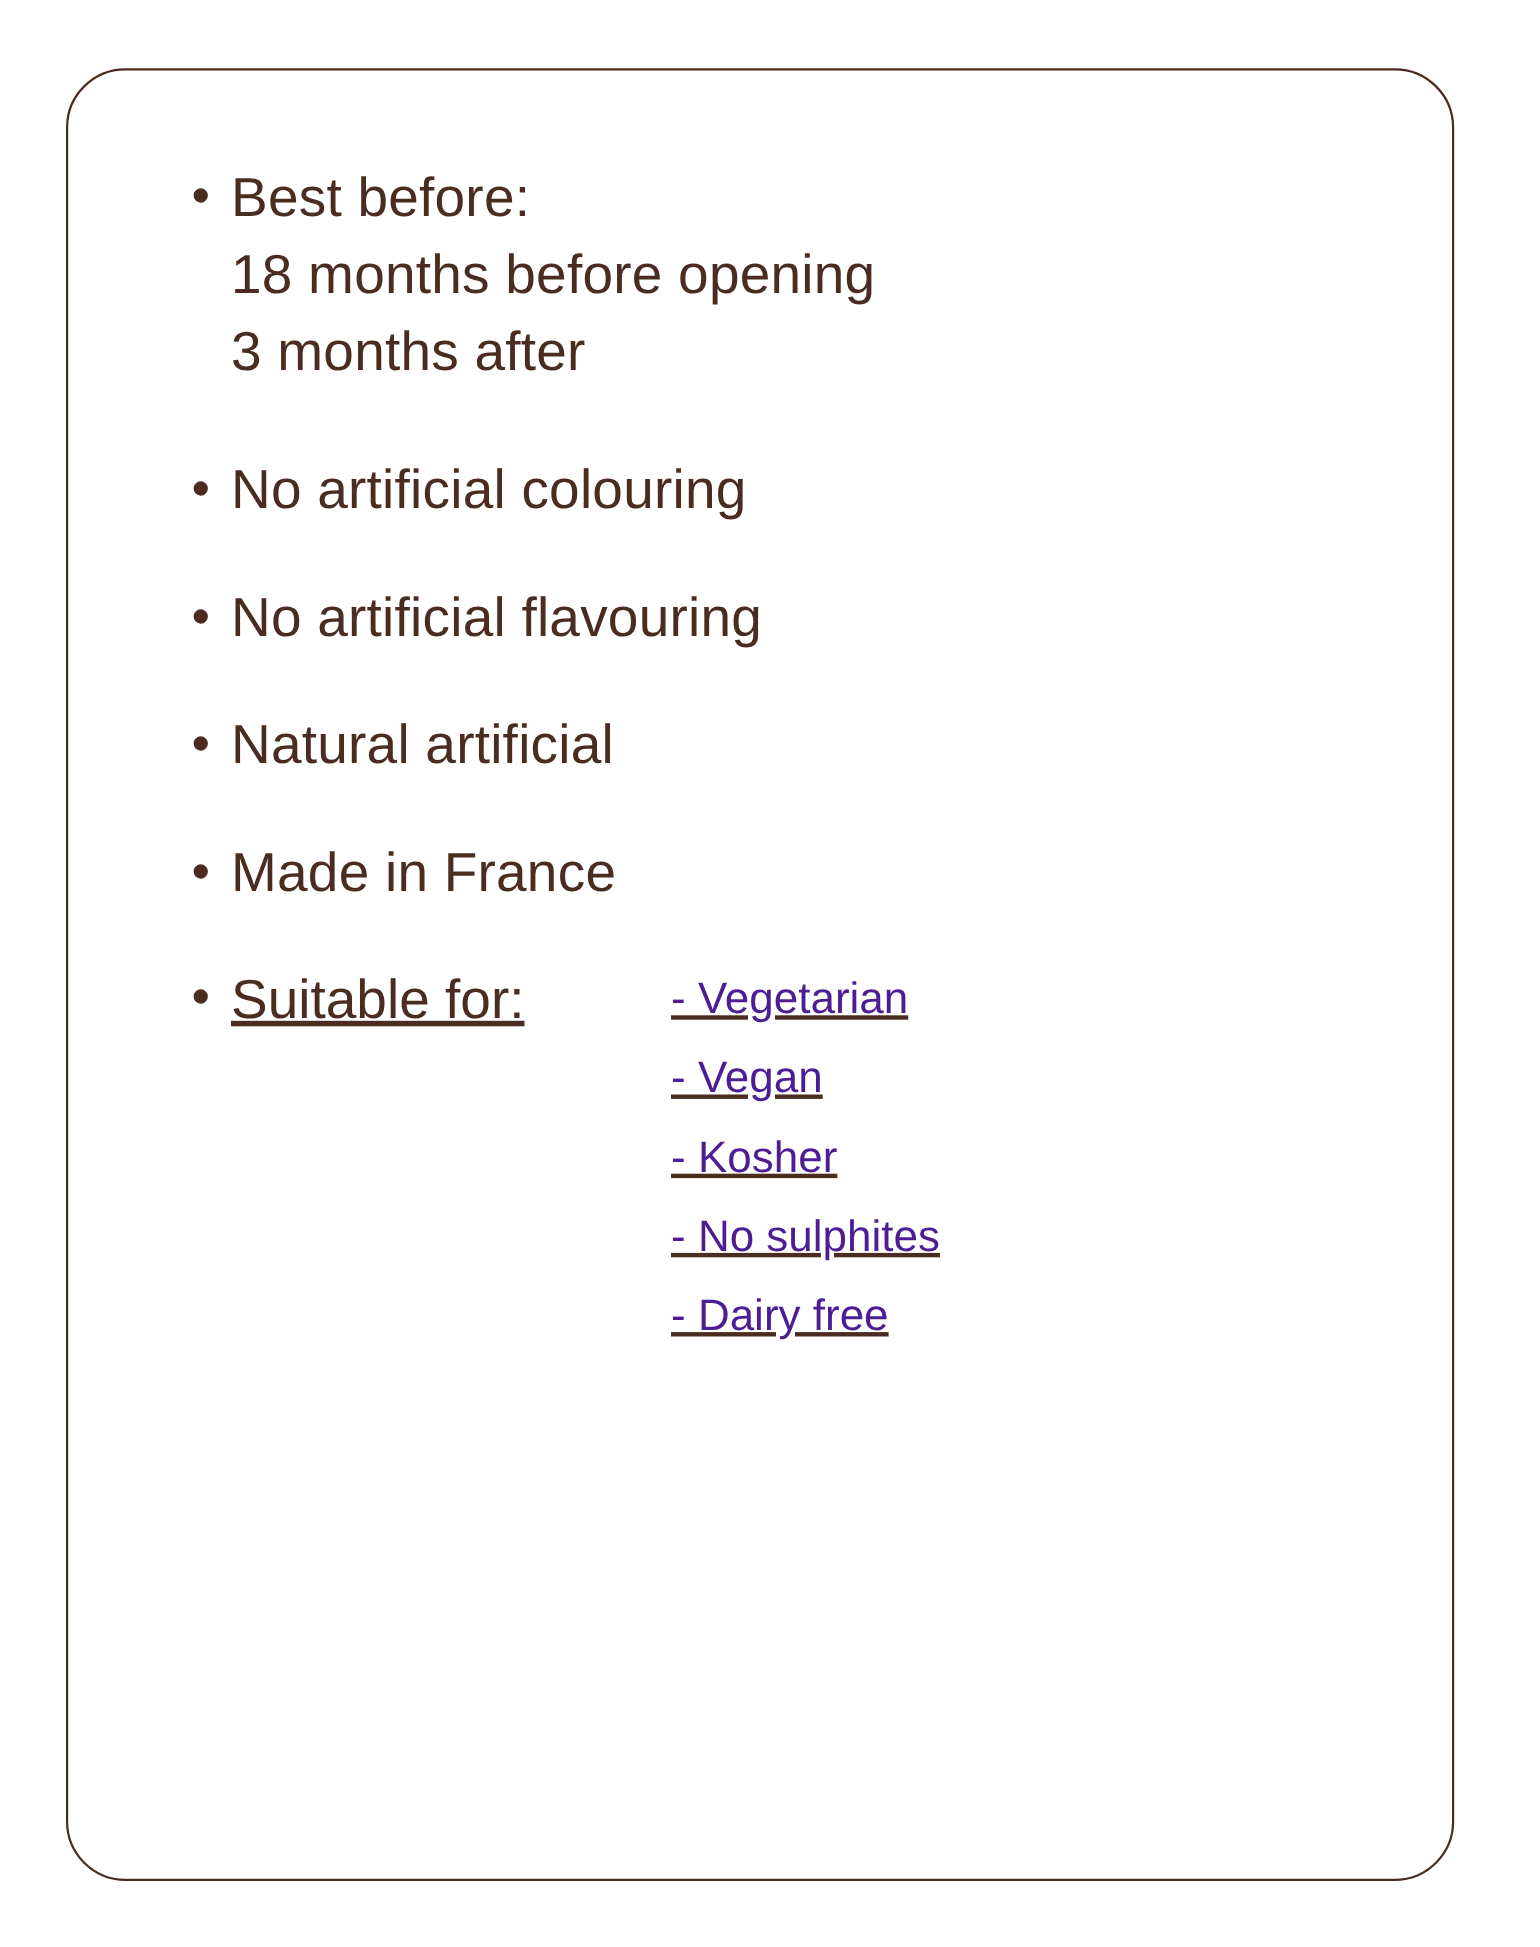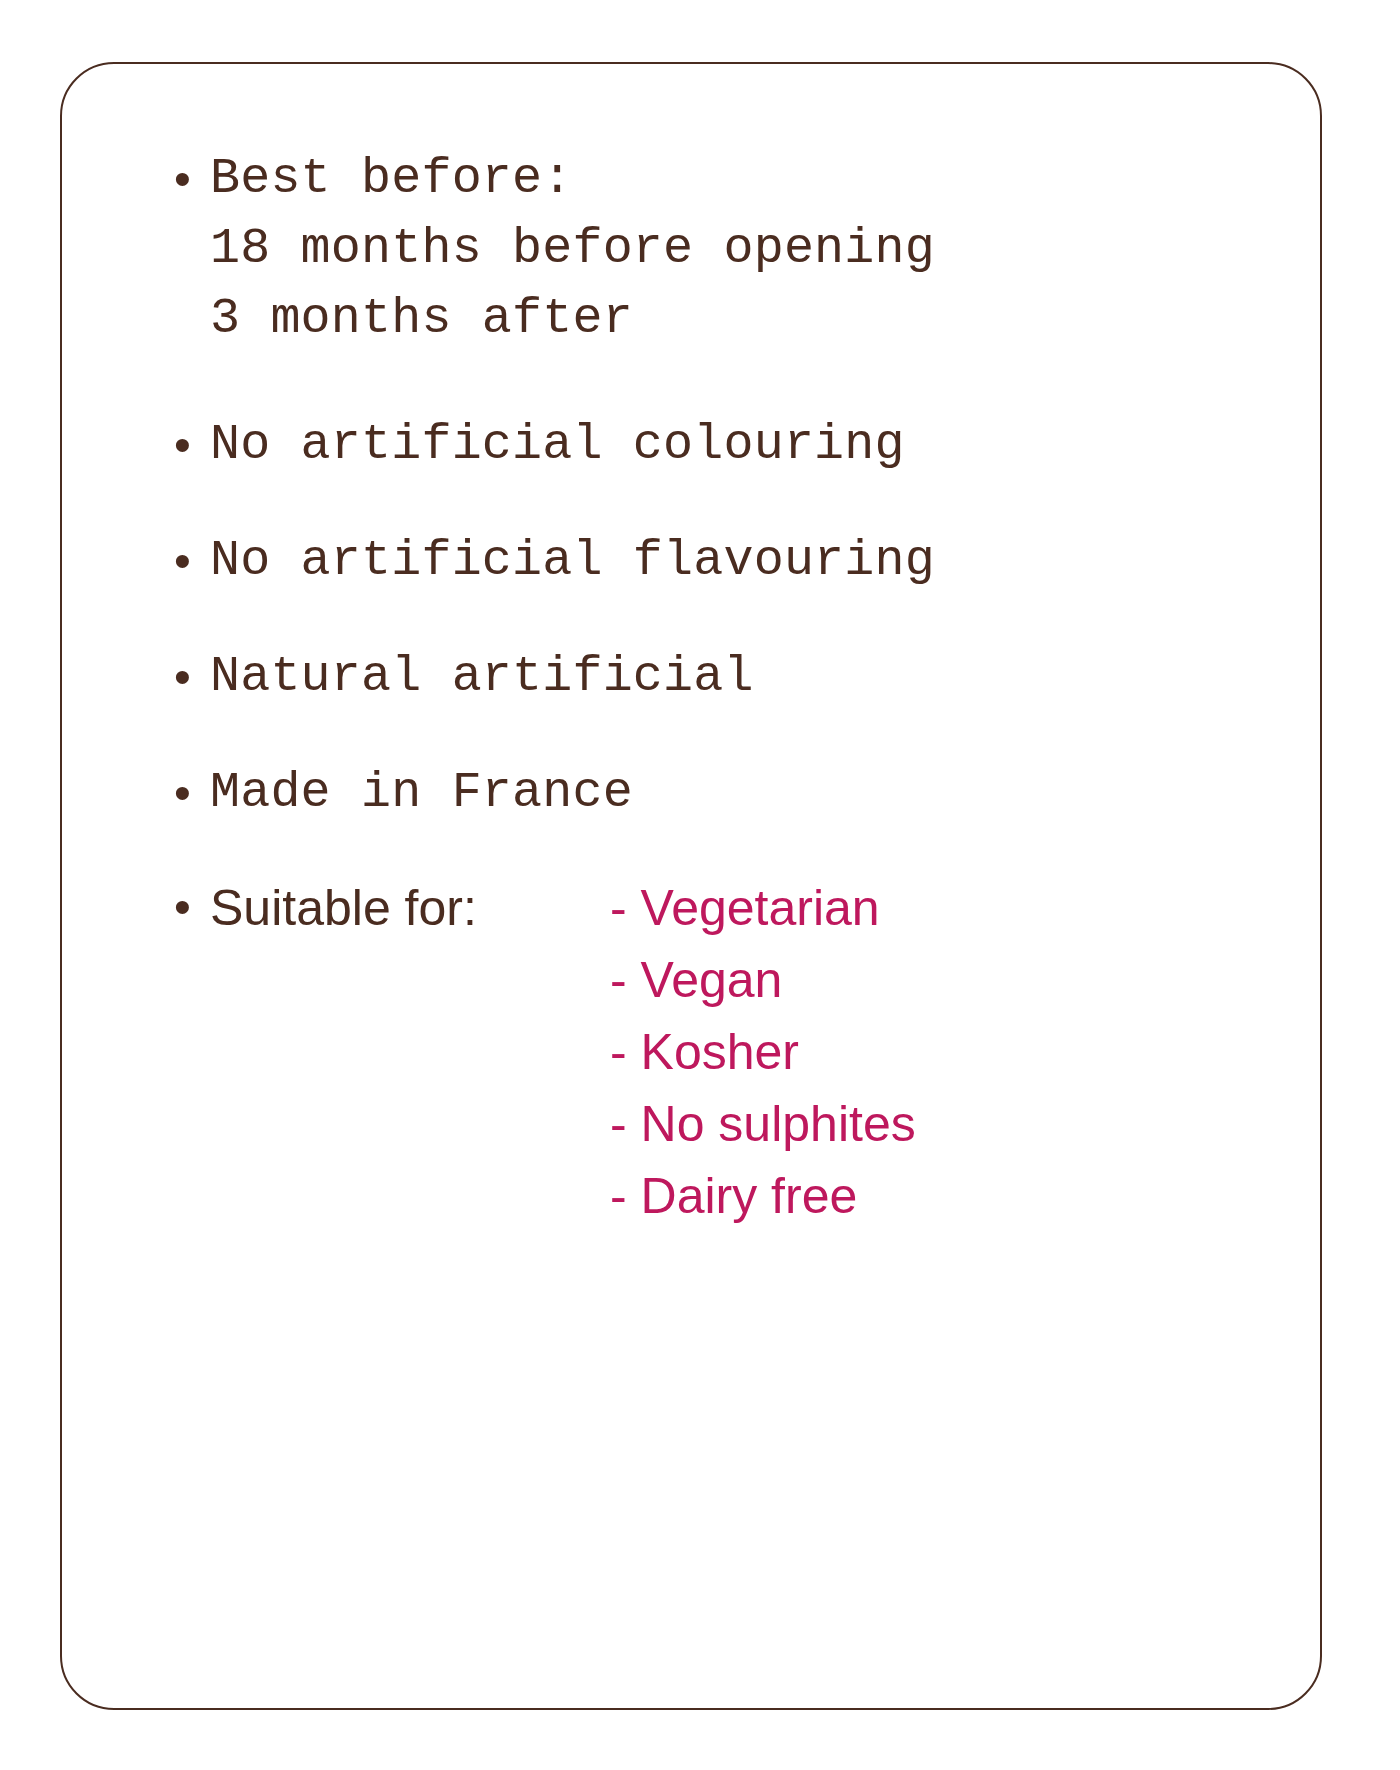--- a/index.html
+++ b/index.html
@@ -45,48 +45,48 @@
   .bullet-dot {
     flex: 0 0 auto;
     width: 36px;
     font-size: 48px;
     line-height: 70px;
     color: #4a2c20;
     text-align: left;
   }
   .bullet-body {
     flex: 1 1 auto;
-    font-family: Liberation Mono, monospace;
   }
   .bullet-line {
     font-size: 50px;
     line-height: 70px;
     color: #4a2c20;
     letter-spacing: 0.2px;
     white-space: pre;
   }
   .suitable-wrap {
     display: flex;
     align-items: flex-start;
     margin-bottom: 0;
+    text-decoration: underline;
   }
   .suitable-label {
     flex: 0 0 auto;
     width: 400px;
     font-size: 50px;
     line-height: 72px;
     color: #4a2c20;
   }
   .suitable-list {
     flex: 1 1 auto;
   }
   .suitable-item {
-    font-size: 50px;
+    font-size: 40px;
     line-height: 72px;
-    color: #be185d;
+    color: #4c1d95;
     white-space: pre;
   }
   .block-gap-small { margin-bottom: 44px; }
   .block-gap-first { margin-bottom: 56px; }
 </style>
 </head>
 <body>
 
 <div class="page">
   <div class="card">

